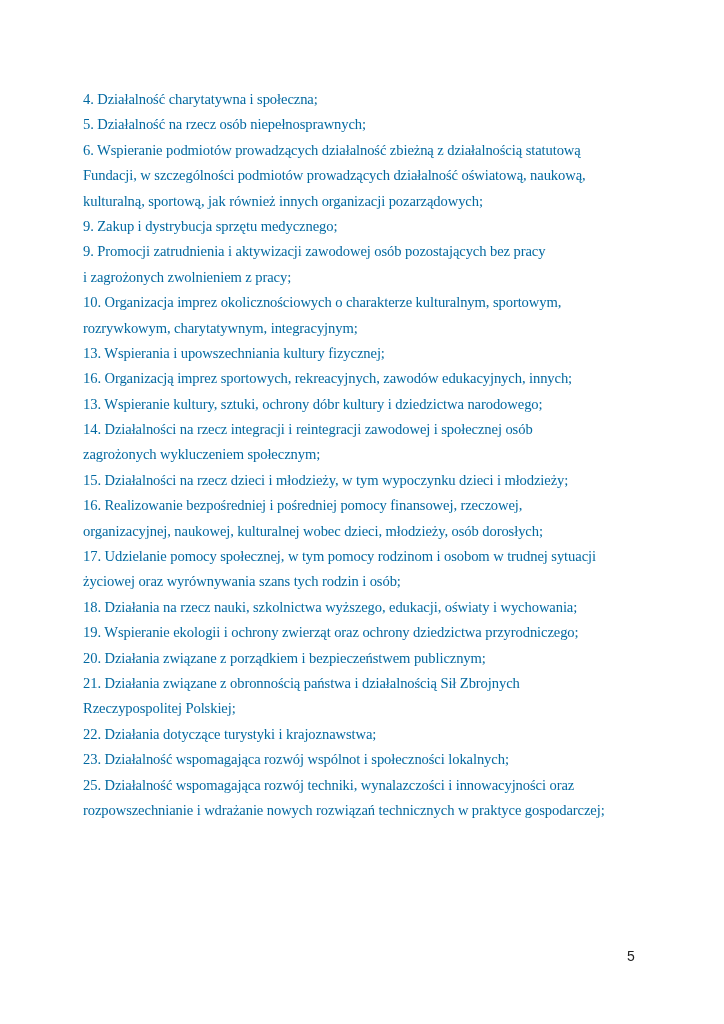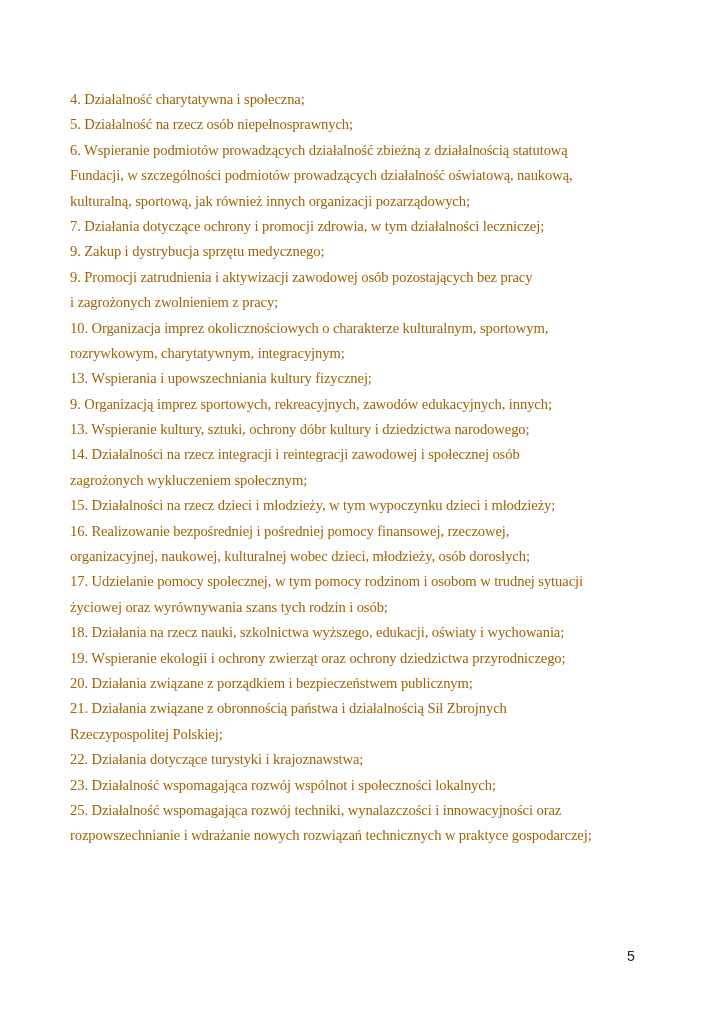--- a/index.html
+++ b/index.html
@@ -1,48 +1,47 @@
 <!DOCTYPE html>
 <html><head>
   <meta charset="utf-8">
   <style>
     html, body { margin: 0; padding: 0; background: #ffffff; }
     body { width: 724px; height: 1024px; position: relative; overflow: hidden; }
     .page { position: absolute; left: 0; top: 0; width: 724px; height: 1024px; background: #fff; }
     .content {
-      position: absolute; left: 70px; top: 87px; width: 600px;
+      position: absolute; left: 83px; top: 87px; width: 600px;
       font-family: "Liberation Serif", "DejaVu Serif", serif;
-      font-size: 14.6px; color: #a16207;
+      font-size: 14.6px; color: #0369a1;
       line-height: 25.4px; letter-spacing: -0.1px;
     }
     .line { white-space: nowrap; height: 25.4px; }
     .page-number {
       position: absolute; left: 627px; top: 948px;
       font-family: "Liberation Sans", "DejaVu Sans", sans-serif;
       font-size: 14px; color: #222;
     }
   </style>
 </head>
 <body>
 
 <div class="page">
   <div class="content" id="content">
       <div class="line">4. Działalność charytatywna i społeczna;</div>
       <div class="line">5. Działalność na rzecz osób niepełnosprawnych;</div>
       <div class="line">6. Wspieranie podmiotów prowadzących działalność zbieżną z działalnością statutową</div>
       <div class="line">Fundacji, w szczególności podmiotów prowadzących działalność oświatową, naukową,</div>
       <div class="line">kulturalną, sportową, jak również innych organizacji pozarządowych;</div>
-      <div class="line">7. Działania dotyczące ochrony i promocji zdrowia, w tym działalności leczniczej;</div>
       <div class="line">9. Zakup i dystrybucja sprzętu medycznego;</div>
       <div class="line">9. Promocji zatrudnienia i aktywizacji zawodowej osób pozostających bez pracy</div>
       <div class="line">i  zagrożonych zwolnieniem z pracy;</div>
       <div class="line">10. Organizacja imprez okolicznościowych o charakterze kulturalnym, sportowym,</div>
       <div class="line">rozrywkowym, charytatywnym, integracyjnym;</div>
       <div class="line">13. Wspierania i upowszechniania kultury fizycznej;</div>
-      <div class="line">9. Organizacją imprez sportowych, rekreacyjnych, zawodów edukacyjnych, innych;</div>
+      <div class="line">16. Organizacją imprez sportowych, rekreacyjnych, zawodów edukacyjnych, innych;</div>
       <div class="line">13. Wspieranie kultury, sztuki, ochrony dóbr kultury i dziedzictwa narodowego;</div>
       <div class="line">14. Działalności na rzecz integracji i reintegracji zawodowej i społecznej osób</div>
       <div class="line">zagrożonych wykluczeniem społecznym;</div>
       <div class="line">15.  Działalności na rzecz dzieci i młodzieży, w tym wypoczynku dzieci i młodzieży;</div>
       <div class="line">16. Realizowanie bezpośredniej i pośredniej pomocy finansowej, rzeczowej,</div>
       <div class="line">organizacyjnej, naukowej, kulturalnej wobec dzieci, młodzieży, osób dorosłych;</div>
       <div class="line">17. Udzielanie pomocy społecznej, w tym pomocy rodzinom i osobom w trudnej sytuacji</div>
       <div class="line">życiowej oraz wyrównywania szans tych rodzin i osób;</div>
       <div class="line">18.  Działania na rzecz nauki, szkolnictwa wyższego, edukacji, oświaty i wychowania;</div>
       <div class="line">19.  Wspieranie ekologii i ochrony zwierząt oraz ochrony dziedzictwa przyrodniczego;</div>

